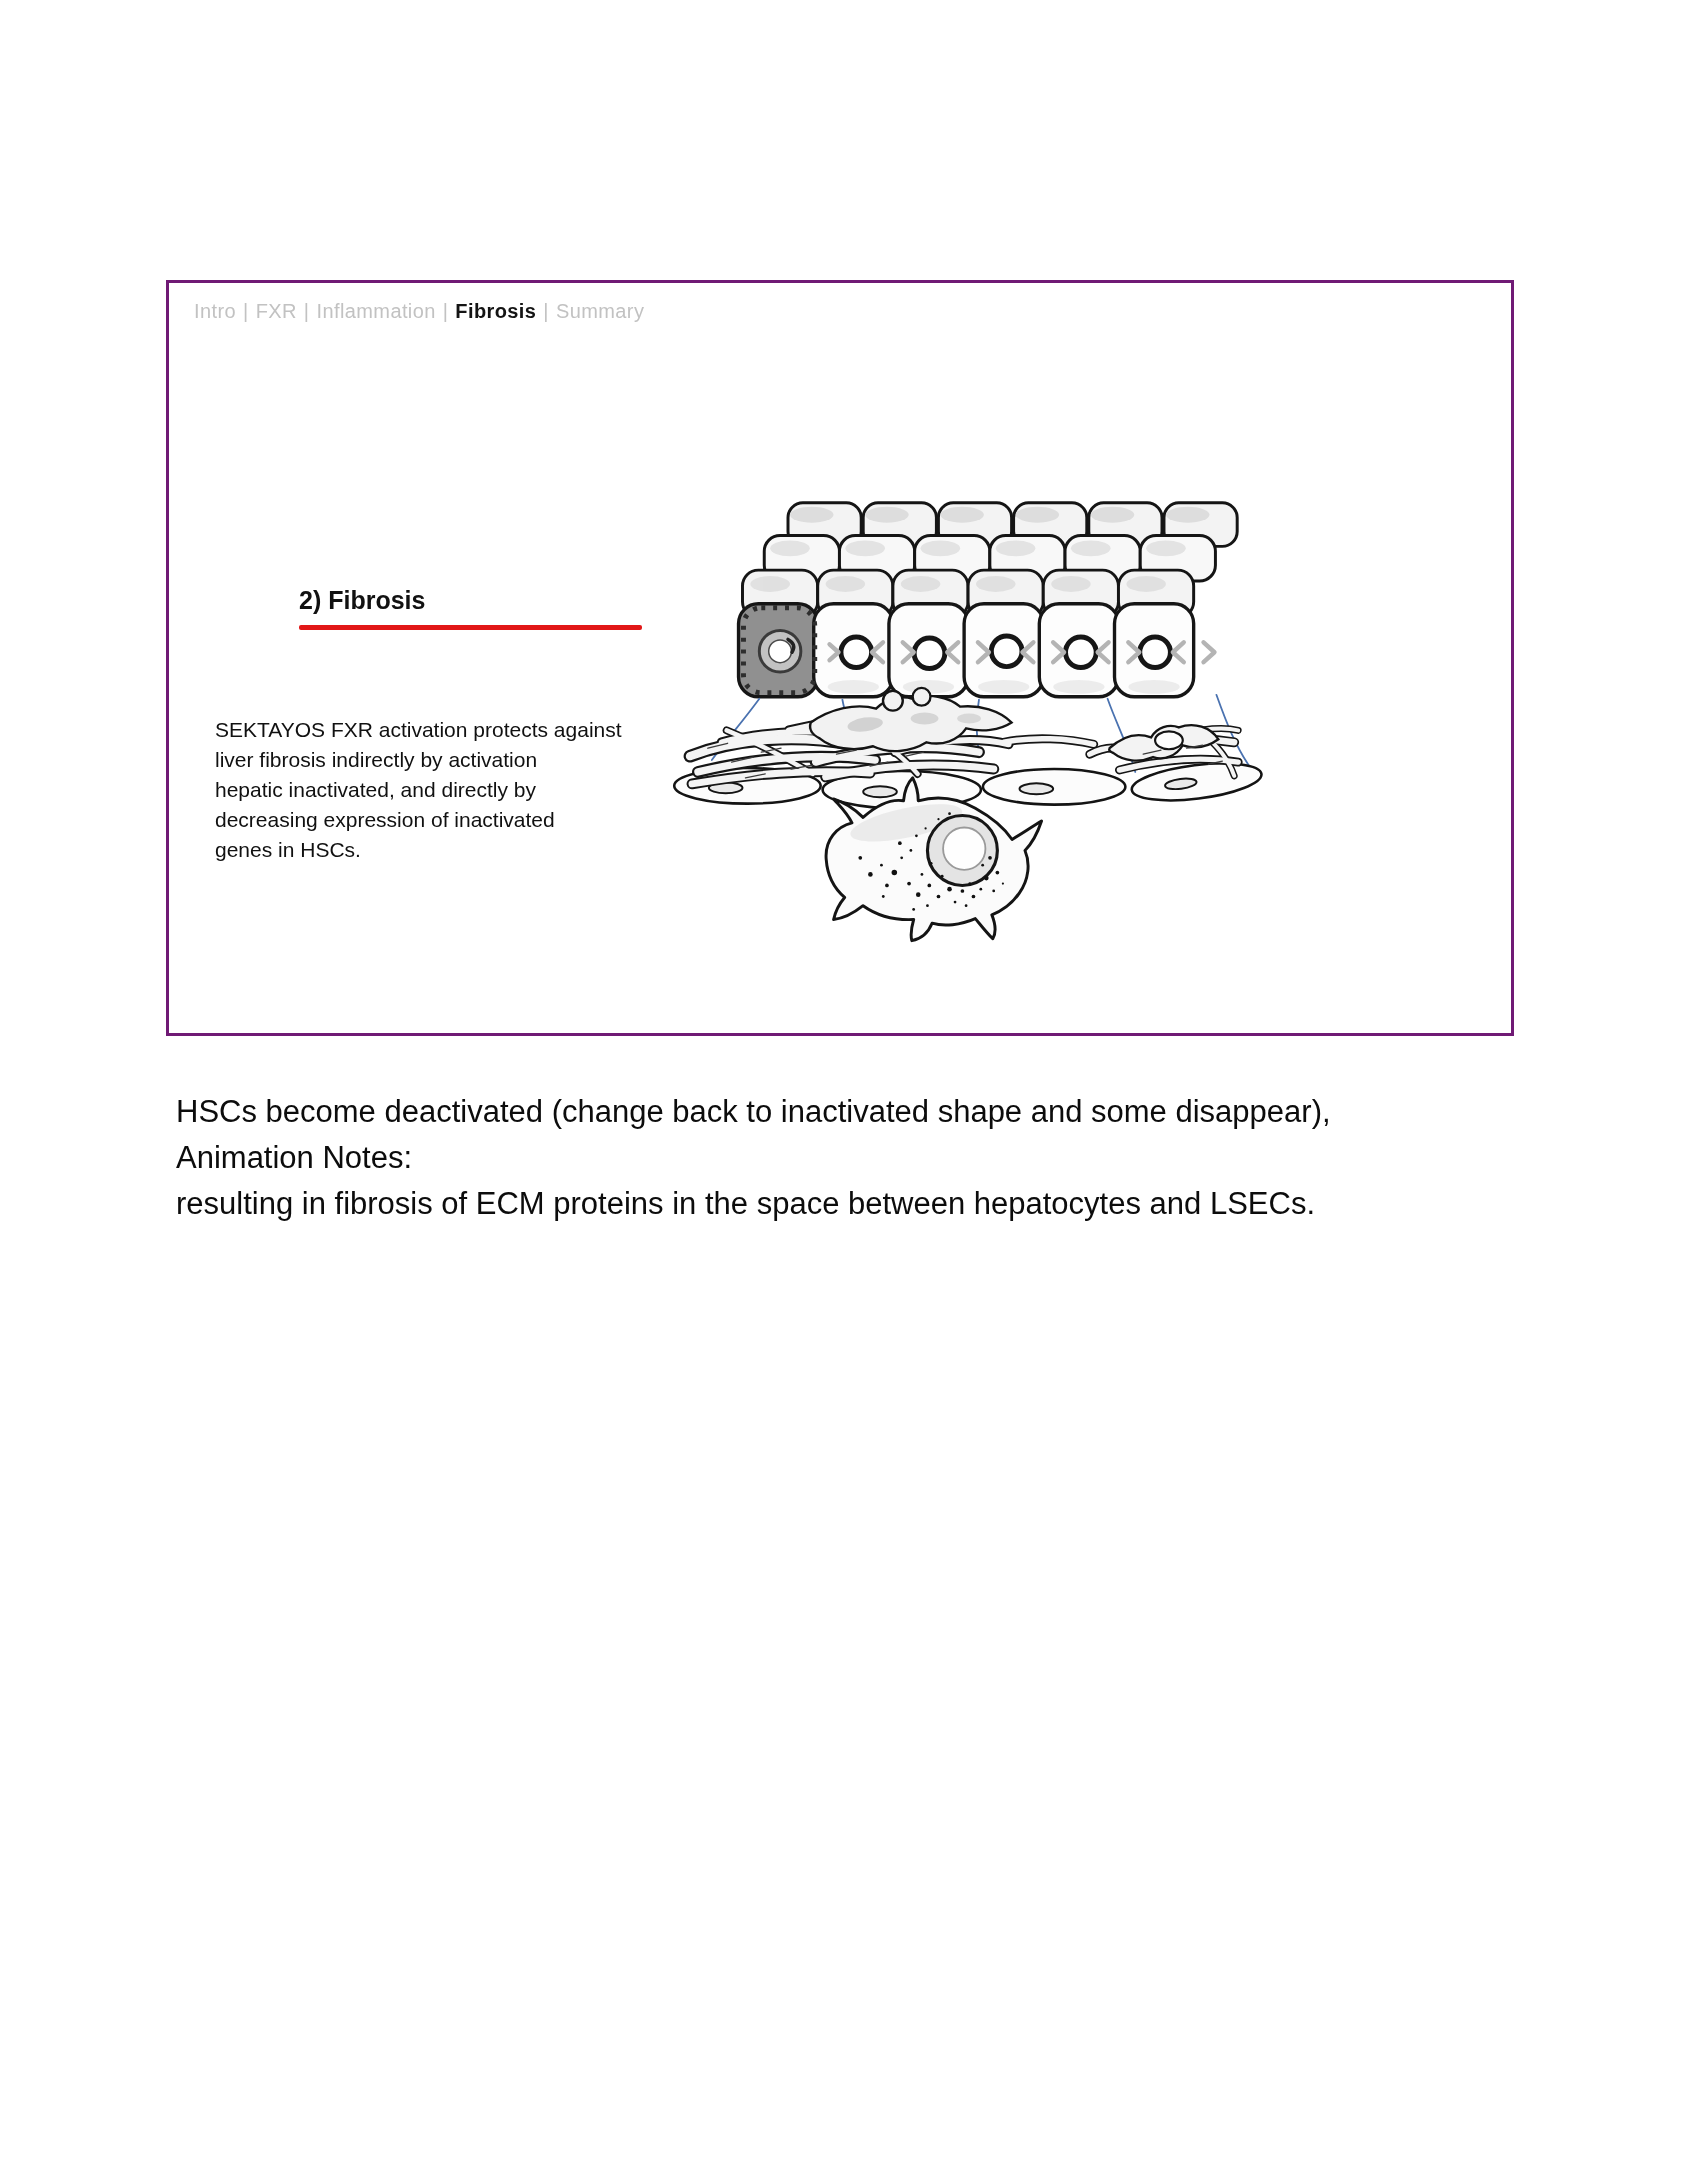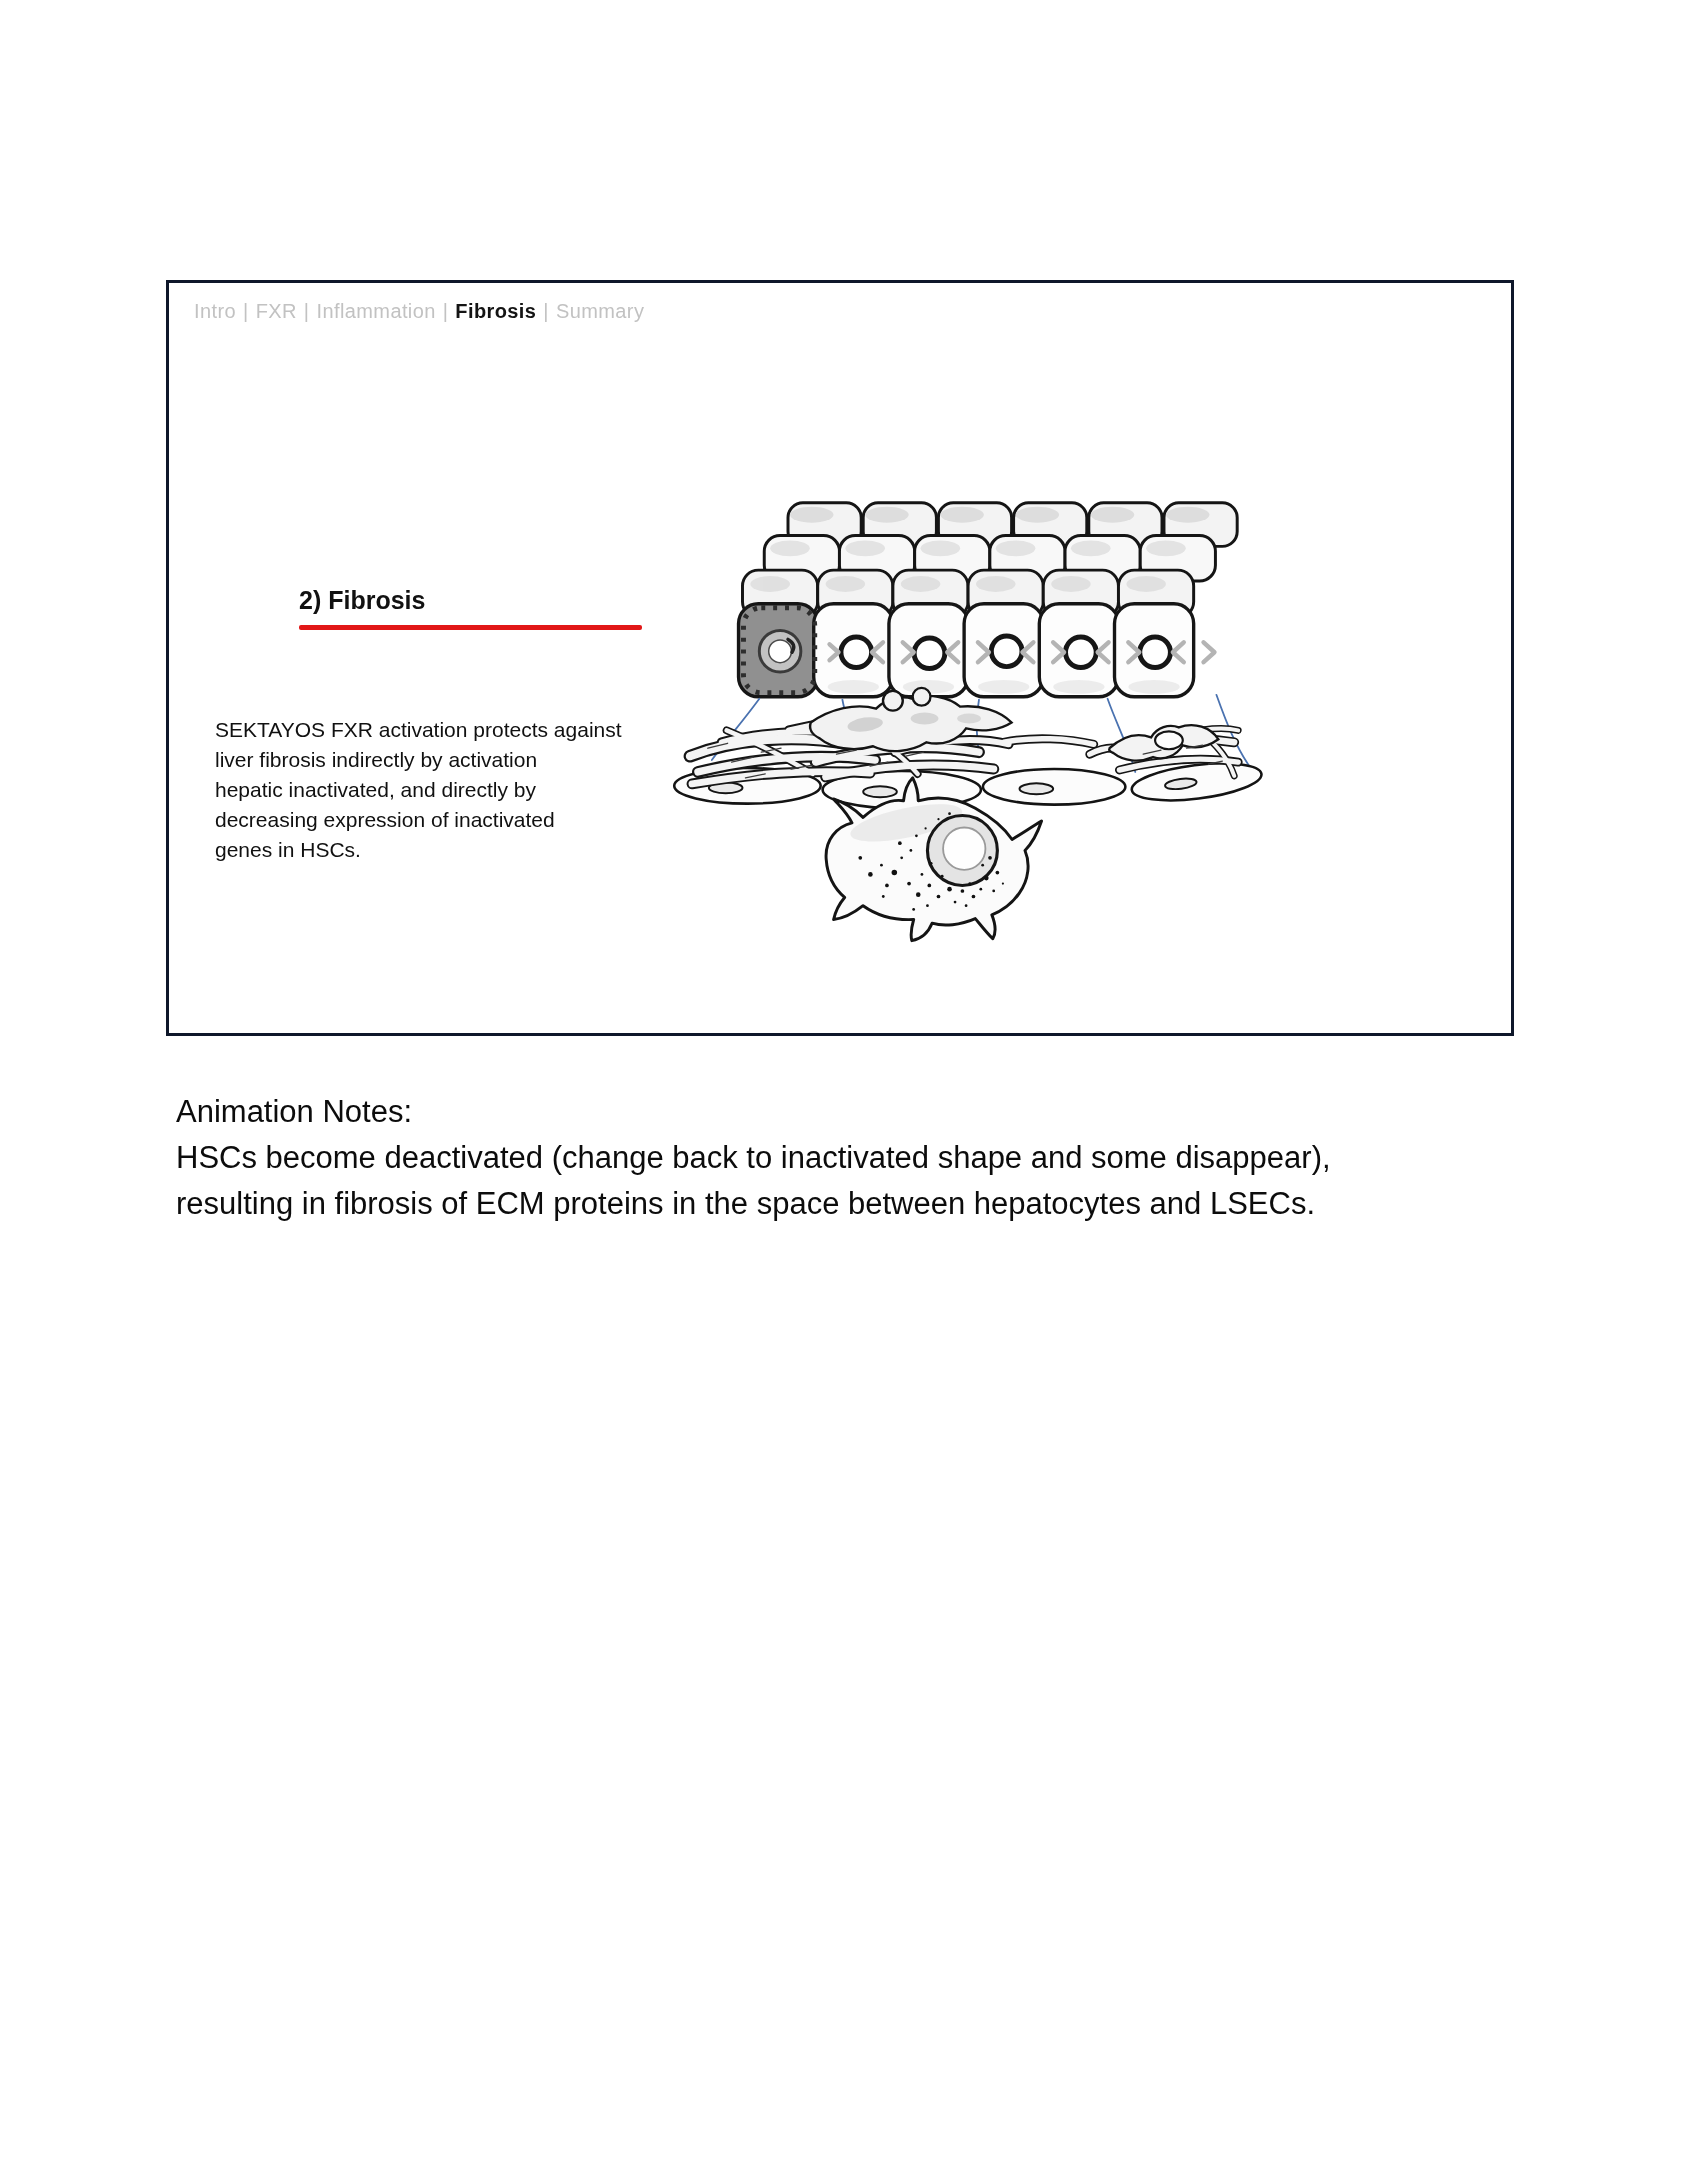--- a/index.html
+++ b/index.html
@@ -11,21 +11,21 @@
     font-family: "Liberation Sans", sans-serif;
     color: #111111;
     position: relative;
   }
   .slide-frame {
     position: absolute;
     left: 166px;
     top: 280px;
     width: 1348px;
     height: 756px;
-    border: 3px solid #0f172a;
+    border: 3px solid #701a75;
     background: #ffffff;
     box-sizing: border-box;
   }
   .slide-nav {
     position: absolute;
     left: 25px;
     top: 17px;
     font-size: 20px;
     letter-spacing: 0.4px;
     color: #c2c2c2;
@@ -353,17 +353,17 @@
           <circle cx="256" cy="328" r="1.2"></circle>
         <circle cx="270" cy="318" r="1.2"></circle>
           <circle cx="282" cy="312" r="1.5"></circle>
       </g>
     </g>
   </svg>
 
 </div>
 
 <div class="notes">
+  <div>HSCs become deactivated (change back to inactivated shape and some disappear),</div>
   <div>Animation Notes:</div>
-  <div>HSCs become deactivated (change back to inactivated shape and some disappear),</div>
   <div>resulting in fibrosis of ECM proteins in the space between hepatocytes and LSECs.</div>
 </div>
 
 
 </body></html>

